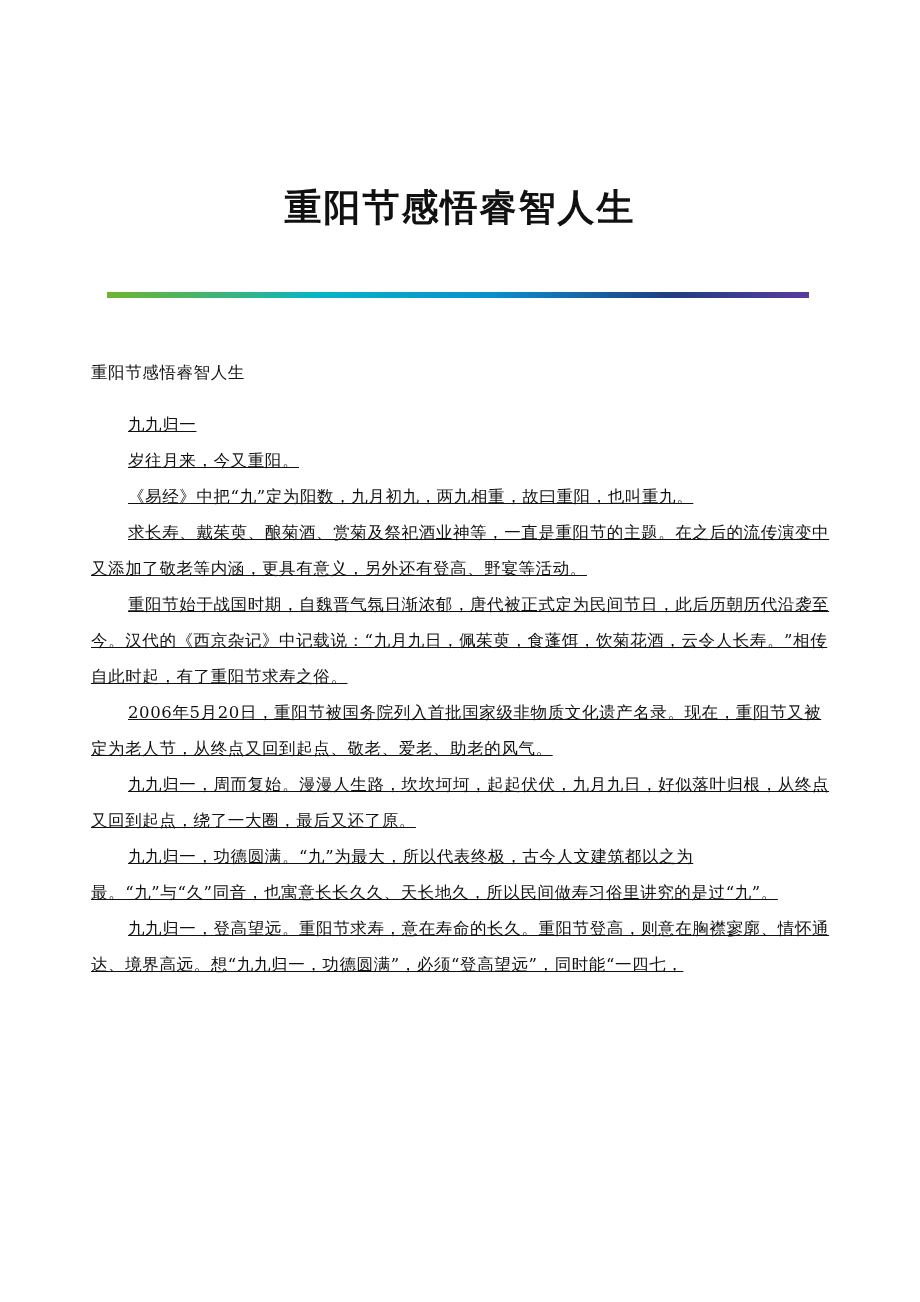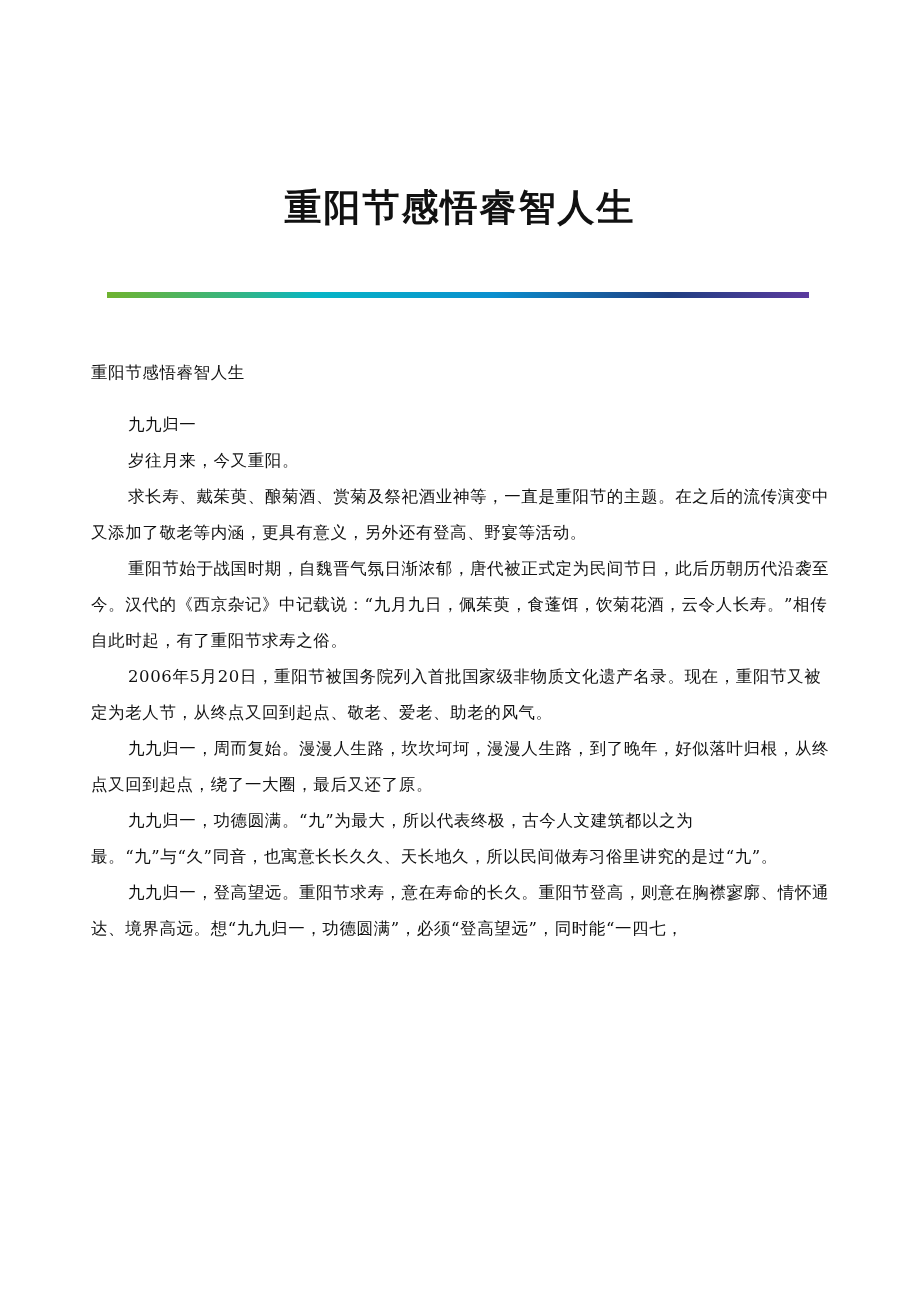--- a/index.html
+++ b/index.html
@@ -6,34 +6,35 @@
   body { width: 920px; height: 1302px; position: relative; overflow: hidden;
          font-family: "DejaVu Serif", "Liberation Serif", serif; color: #111; }
   .title { position: absolute; top: 182px; left: 0; width: 920px; text-align: center;
            font-size: 37px; font-weight: bold; letter-spacing: 2px; line-height: 52px;
            font-family: "DejaVu Sans", "Liberation Sans", sans-serif; }
   .rule { position: absolute; top: 292px; left: 107px; width: 702px; height: 6px;
           background: linear-gradient(to right, #6fb32f 0%, #2fb58a 20%, #06b5c6 30%, #0a8fcf 55%, #1f3f82 80%, #5b3a9e 100%); }
   .body { position: absolute; top: 355px; left: 91px; width: 740px;
           font-size: 16.5px; line-height: 36px; letter-spacing: 0.6px; }
   .p { margin: 0; }
-  .indent { text-indent: 37px; }
+  .indent { text-indent: 37px; text-decoration: underline; }
   .gap { height: 8px; }
 </style>
 </head>
 <body>
 
 <div class="title">重阳节感悟睿智人生</div>
 <div class="rule"></div>
 
 <div class="body">
   <p class="p">重阳节感悟睿智人生</p>
   <div class="gap"></div>
   <div class="gap"></div>
   <p class="p indent">九九归一</p>
   <p class="p indent">岁往月来，今又重阳。</p>
+  <p class="p indent">《易经》中把“九”定为阳数，九月初九，两九相重，故曰重阳，也叫重九。</p>
   <p class="p indent">求长寿、戴茱萸、酿菊酒、赏菊及祭祀酒业神等，一直是重阳节的主题。在之后的流传演变中又添加了敬老等内涵，更具有意义，另外还有登高、野宴等活动。</p>
   <p class="p indent">重阳节始于战国时期，自魏晋气氛日渐浓郁，唐代被正式定为民间节日，此后历朝历代沿袭至今。汉代的《西京杂记》中记载说：“九月九日，佩茱萸，食蓬饵，饮菊花酒，云令人长寿。”相传自此时起，有了重阳节求寿之俗。</p>
   <p class="p indent">2006年5月20日，重阳节被国务院列入首批国家级非物质文化遗产名录。现在，重阳节又被定为老人节，从终点又回到起点、敬老、爱老、助老的风气。</p>
-  <p class="p indent">九九归一，周而复始。漫漫人生路，坎坎坷坷，漫漫人生路，到了晚年，好似落叶归根，从终点又回到起点，绕了一大圈，最后又还了原。</p>
+  <p class="p indent">九九归一，周而复始。漫漫人生路，坎坎坷坷，起起伏伏，九月九日，好似落叶归根，从终点又回到起点，绕了一大圈，最后又还了原。</p>
   <p class="p indent">九九归一，功德圆满。“九”为最大，所以代表终极，古今人文建筑都以之为最。“九”与“久”同音，也寓意长长久久、天长地久，所以民间做寿习俗里讲究的是过“九”。</p>
   <p class="p indent">九九归一，登高望远。重阳节求寿，意在寿命的长久。重阳节登高，则意在胸襟寥廓、情怀通达、境界高远。想“九九归一，功德圆满”，必须“登高望远”，同时能“一四七，</p>
 </div>
 
 </body></html>

